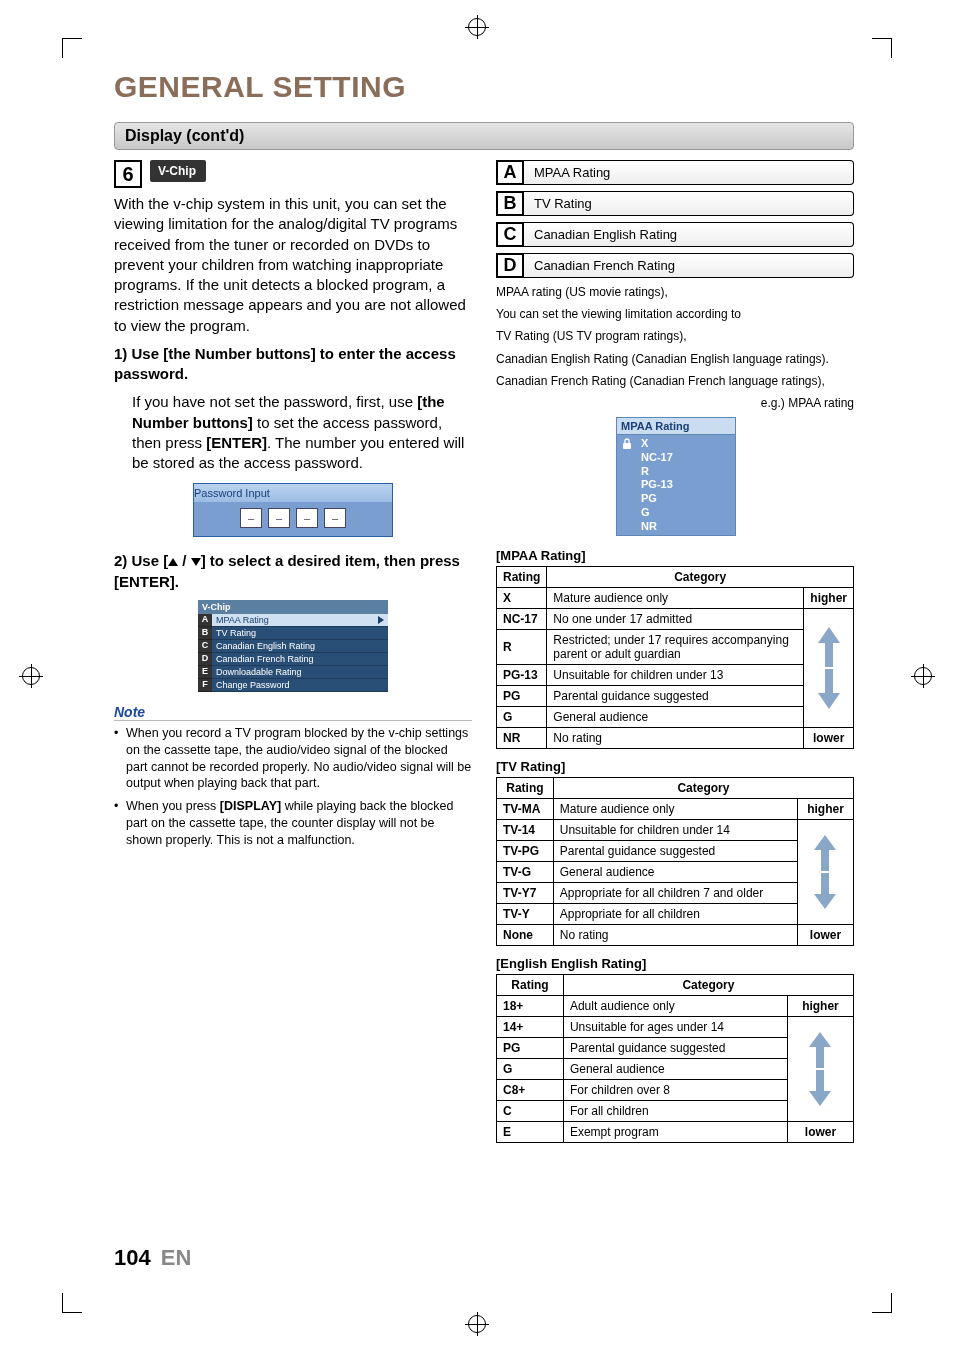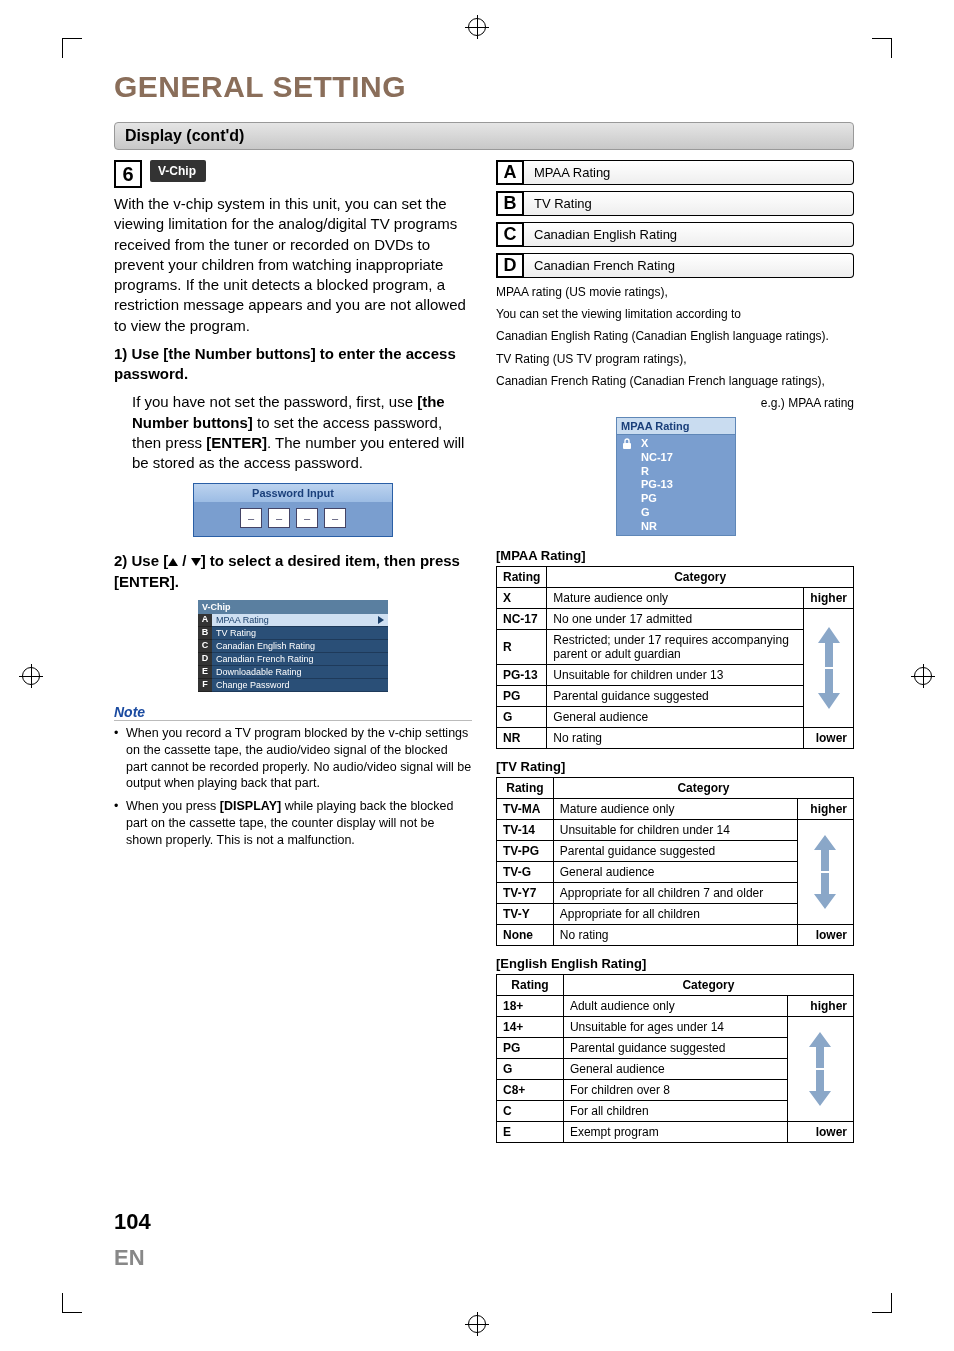--- a/index.html
+++ b/index.html
@@ -31,21 +31,21 @@
   .step-row { display: flex; align-items: flex-start; gap: 8px; margin-bottom: 6px; }
   .step-num { border: 2px solid #000; width: 28px; height: 28px; display: flex; align-items: center; justify-content: center; font-size: 20px; font-weight: bold; }
   .step-chip { background: #333; color: #fff; font-size: 12px; font-weight: bold; padding: 4px 10px 4px 8px; border-radius: 2px; }
 
   p.body { font-size: 15px; line-height: 1.35; margin-bottom: 8px; }
   p.body-sm { font-size: 12px; line-height: 1.35; margin-bottom: 6px; }
   .bold { font-weight: bold; }
   .indent { padding-left: 18px; }
 
   .pwd-box { width: 200px; margin: 10px auto 14px auto; border: 1px solid #2a5fa6; }
-  .pwd-hdr { background: linear-gradient(#bcd3ef,#9cbce4); color: #1a3f7a; font-size: 11px; font-weight: bold; text-align: center; padding: 3px 0; }
+  .pwd-hdr { background: linear-gradient(#bcd3ef,#9cbce4); color: #1a3f7a; font-size: 11px; font-weight: normal; text-align: left; padding: 3px 0; }
   .pwd-slots { display: flex; justify-content: center; gap: 6px; padding: 6px 0 8px 0; background: #7a9ecf; }
   .pwd-slot { width: 22px; height: 20px; background: #fff; border: 1px solid #446; display:flex; align-items:center; justify-content:center; color:#446; font-size:11px; }
 
   .vchip-menu { width: 190px; margin: 6px auto 12px auto; font-size: 9px; }
   .vchip-hdr { background: #5a7fa0; color:#fff; padding: 2px 4px; font-weight: bold; }
   .vchip-row { display:flex; }
   .vchip-letter { width: 14px; background:#333; color:#fff; text-align:center; font-weight:bold; border-bottom:1px solid #222; }
   .vchip-item { flex:1; background:#2a4f77; color:#fff; padding:1px 4px; border-bottom:1px solid #1e3a5a; display:flex; justify-content:space-between; align-items:center; }
   .vchip-item.sel { background:#cfe0f2; color:#1a3f6a; }
   .tri-r { width:0;height:0;border-top:4px solid transparent;border-bottom:4px solid transparent;border-left:6px solid #1a3f6a; }
@@ -65,26 +65,26 @@
   .mpaa-lock { width:20px; display:flex; align-items:flex-start; justify-content:center; padding-top:3px; color:#fff; }
   .mpaa-list { flex:1; color:#fff; font-weight:bold; padding:2px 4px; }
   .mpaa-list div { line-height:1.25; }
 
   .sect-label { font-weight:bold; font-size:13px; margin: 6px 0 3px 0; }
 
   table.rating { border-collapse: collapse; width: 100%; font-size: 12px; margin-bottom: 10px; border-radius: 24px; }
   table.rating th, table.rating td { border: 1px solid #000; padding: 3px 6px; text-align: left; vertical-align: middle; }
   table.rating th { text-align: center; font-weight: bold; }
   table.rating td.rt { font-weight: bold; white-space: nowrap; }
-  table.rating td.scale { text-align: right; font-weight: bold; border-left:1px solid #000; }
+  table.rating td.scale { text-align: center; font-weight: bold; border-left:1px solid #000; }
   table.rating td.arrow-cell { border-top: none; border-bottom: none; padding:0; }
   .arrow-wrap { display:flex; flex-direction:column; align-items:center; justify-content:center; height:100%; gap:2px; }
   .arrow-up, .arrow-down { fill:#8aa7c8; }
 
-  .footer { position:absolute; bottom:10px; left:0; display:flex; align-items:baseline; gap:10px;flex-direction:column; }
+  .footer { position:absolute; bottom:10px; left:0; display:flex; align-items:baseline; gap:10px; }
   .pg-num { font-size:22px; font-weight:bold; }
   .pg-lang { font-size:22px; font-weight:bold; color:#888; }
 
   .tri-up { display:inline-block; width:0;height:0;border-left:5px solid transparent;border-right:5px solid transparent;border-bottom:8px solid #000; vertical-align:middle;}
   .tri-dn { display:inline-block; width:0;height:0;border-left:5px solid transparent;border-right:5px solid transparent;border-top:8px solid #000; vertical-align:middle;}
 </style>
 </head>
 <body>
 
 <div class="page">
@@ -188,22 +188,22 @@
             <div class="opt-letter">C</div>
             <div class="opt-label">Canadian English Rating</div>
           </div>
         <div class="opt-row">
             <div class="opt-letter">D</div>
             <div class="opt-label">Canadian French Rating</div>
           </div>
 
         <p class="body-sm">MPAA rating (US movie ratings),</p>
         <p class="body-sm">You can set the viewing limitation according to</p>
+        <p class="body-sm">TV Rating (US TV program ratings),</p>
         <p class="body-sm">Canadian English Rating (Canadian English language ratings).</p>
-        <p class="body-sm">TV Rating (US TV program ratings),</p>
         <p class="body-sm">Canadian French Rating (Canadian French language ratings),</p>
 
         <p class="body-sm" style="text-align:right">e.g.) MPAA rating</p>
 
         <div class="mpaa-popup">
           <div class="mpaa-ph">MPAA Rating</div>
           <div class="mpaa-body">
             <div class="mpaa-lock">
               <svg width="12" height="12" viewBox="0 0 12 12">
                   <rect x="2" y="5" width="8" height="6" rx="1" fill="#fff"></rect>

